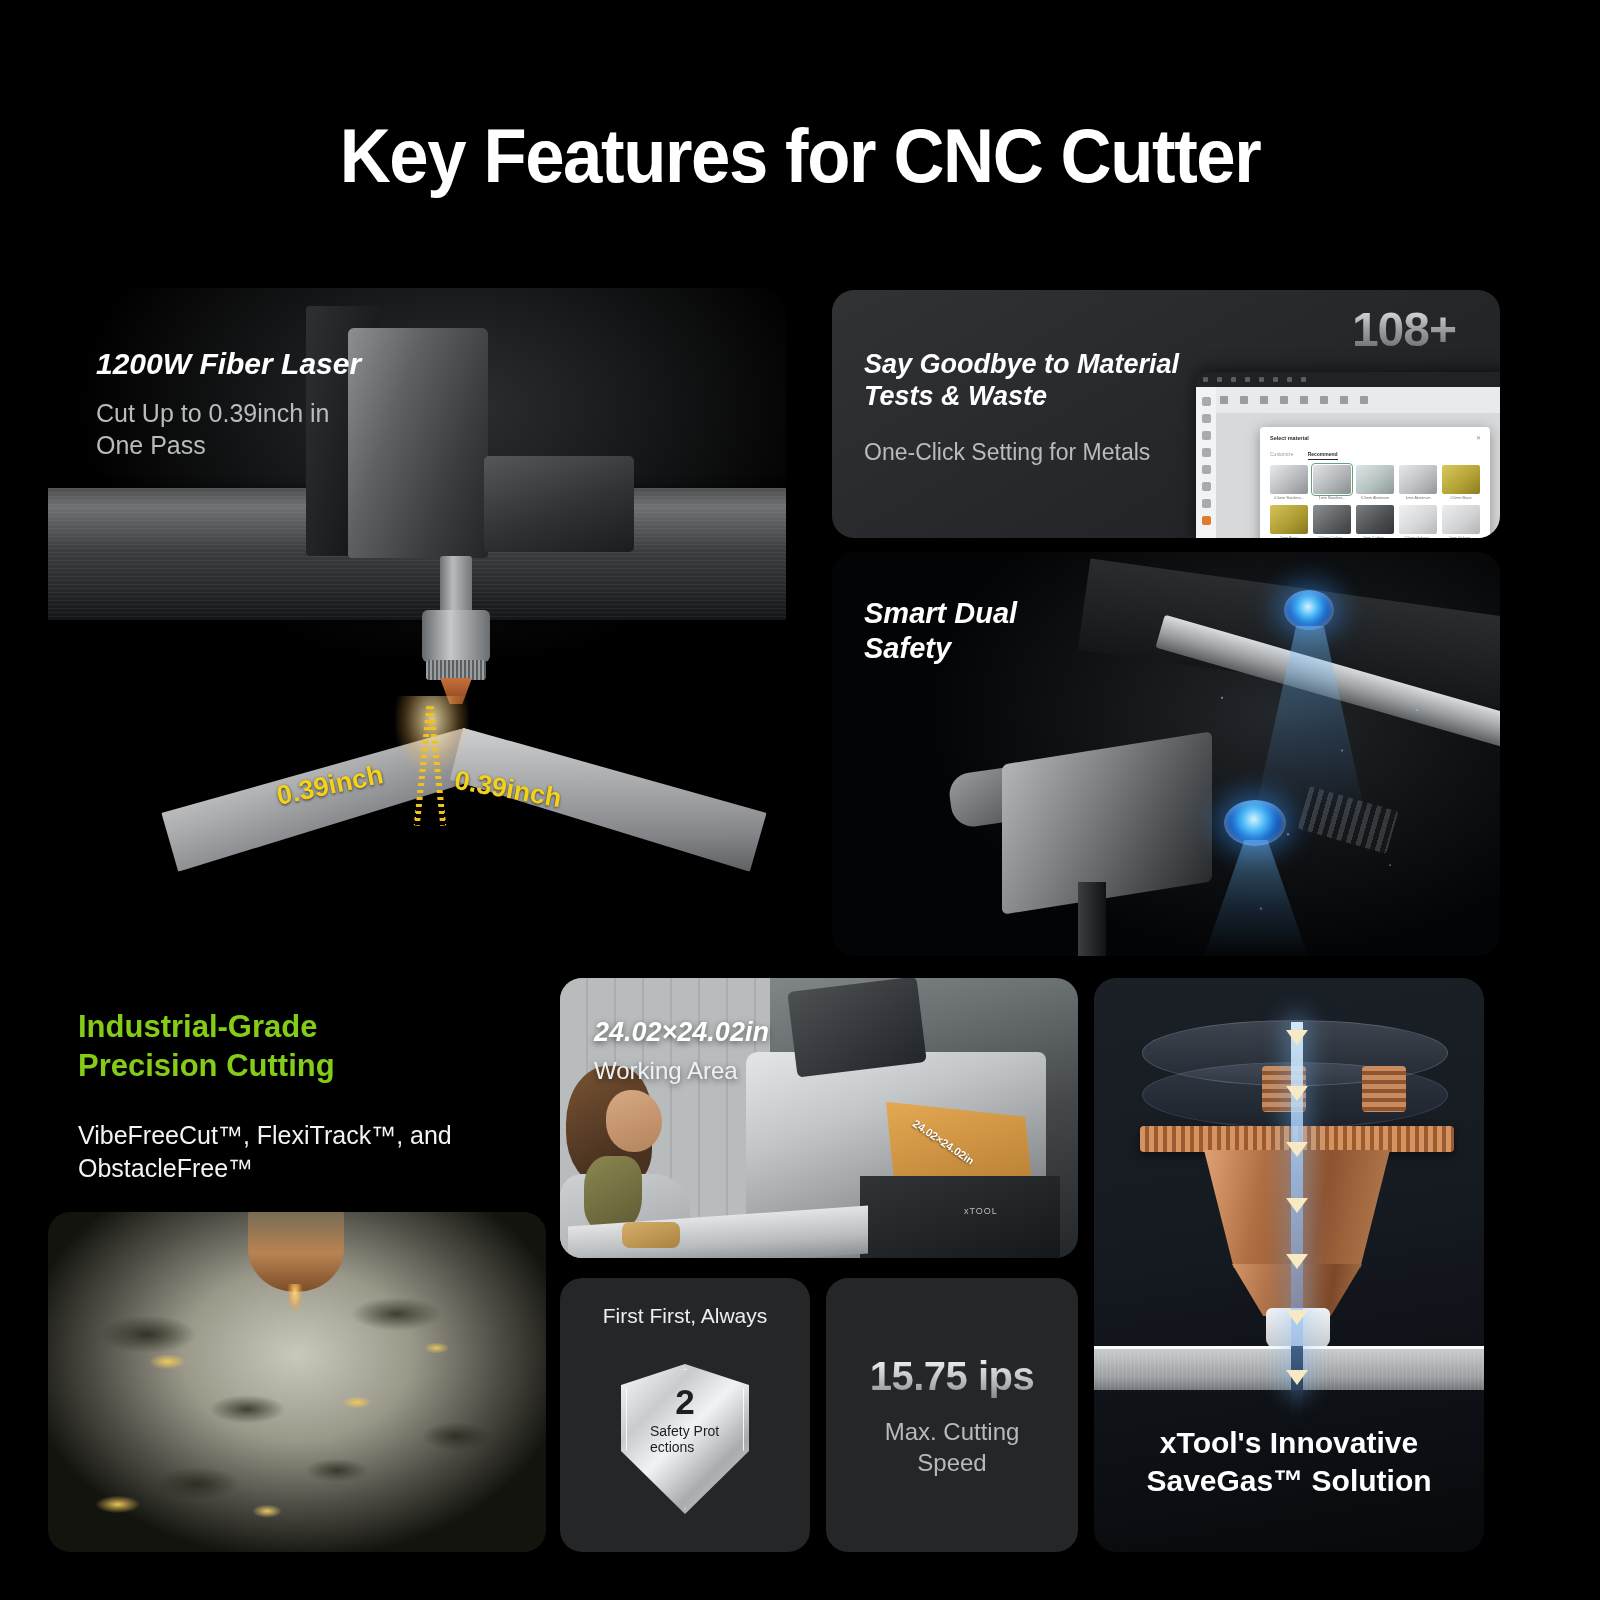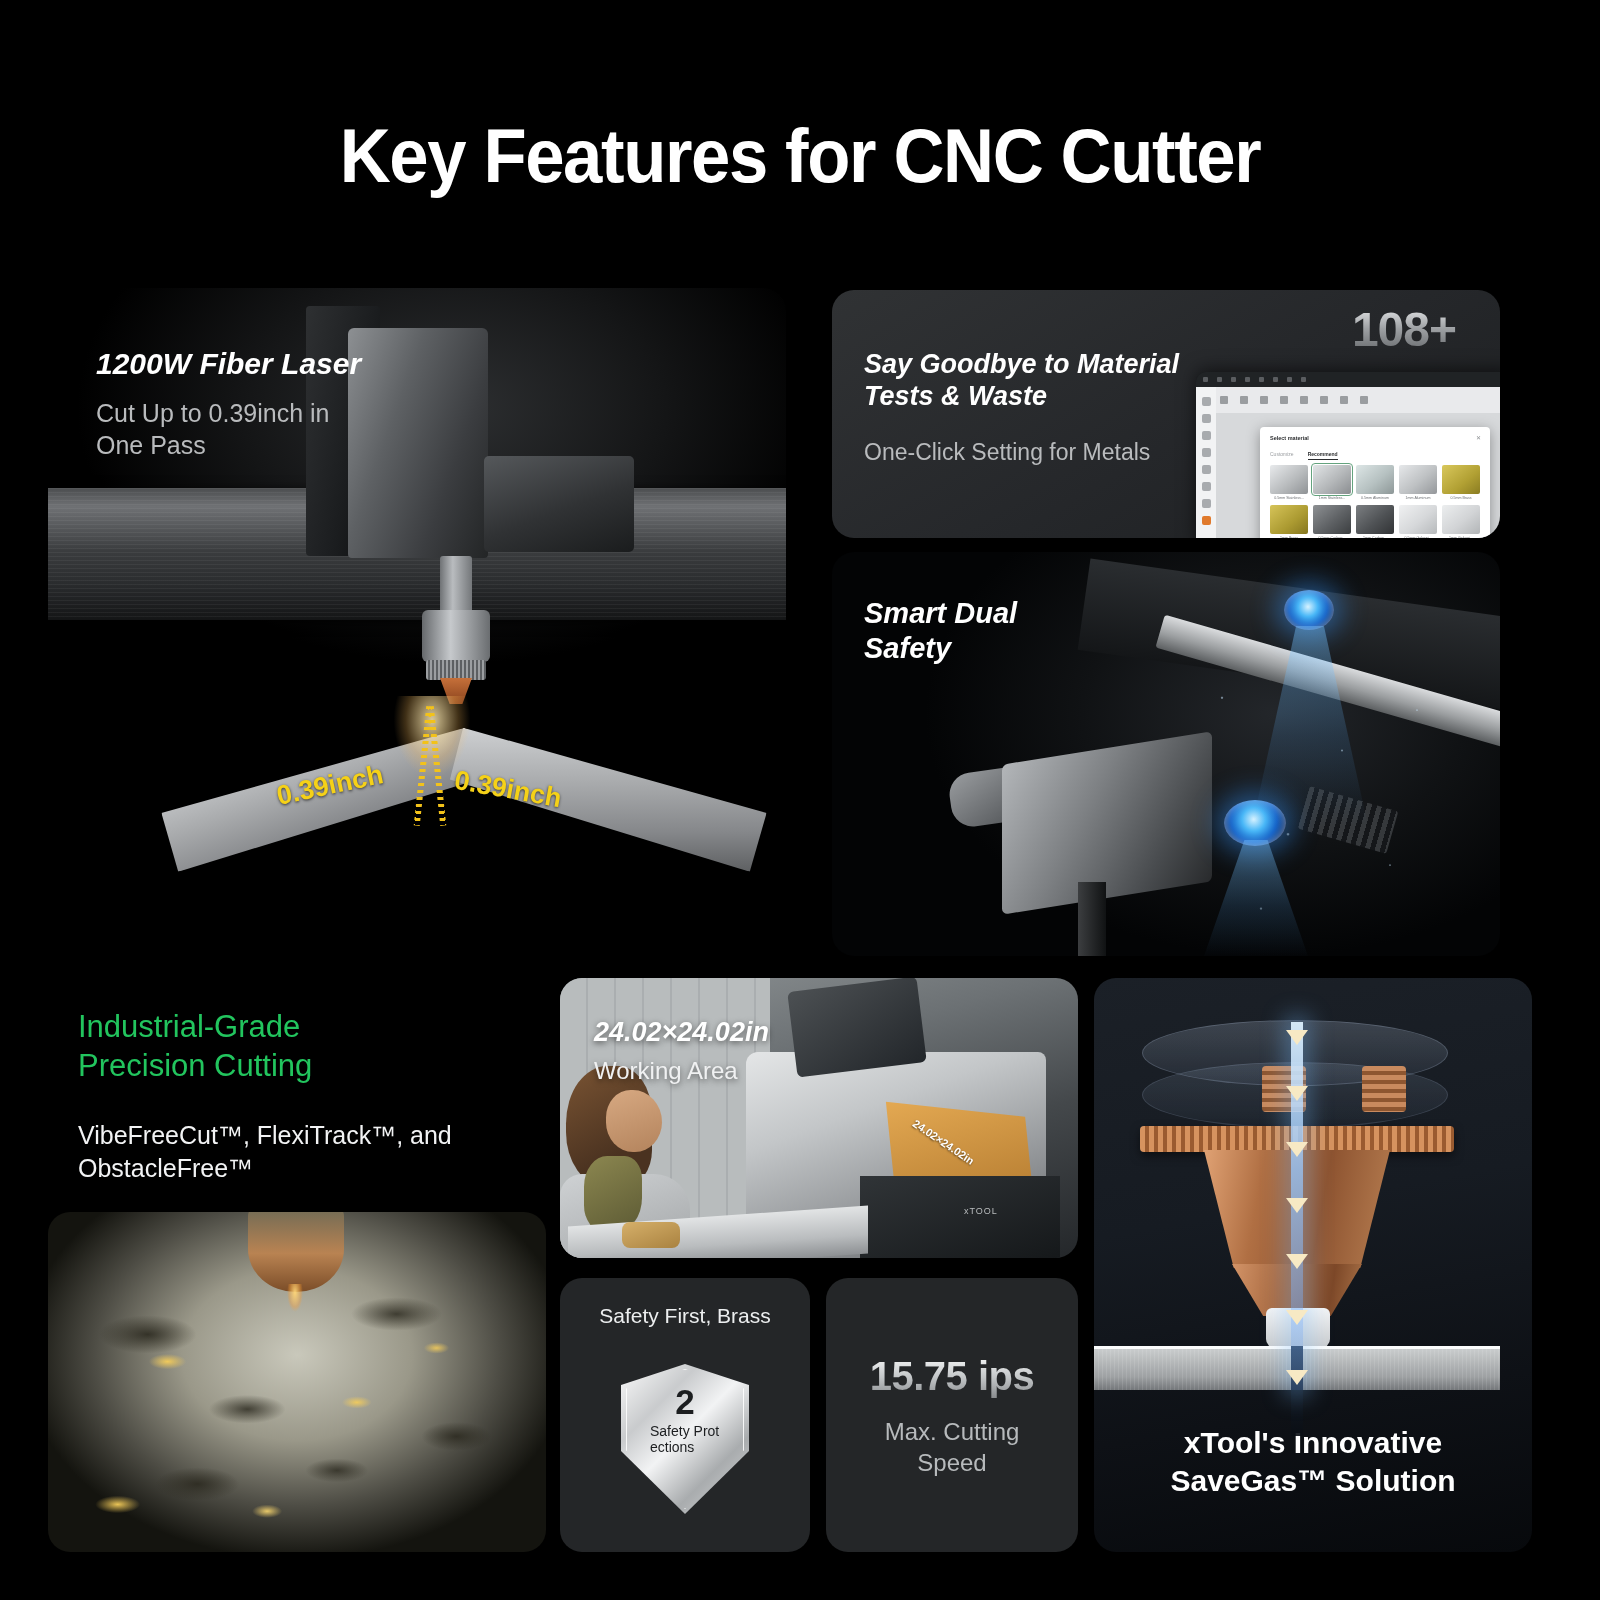--- a/index.html
+++ b/index.html
@@ -237,21 +237,21 @@
       radial-gradient(1.4px 1.4px at 60% 35%, rgba(200,230,255,.7), transparent),
       radial-gradient(1.8px 1.8px at 42% 62%, rgba(200,230,255,.65), transparent),
       radial-gradient(1.4px 1.4px at 76% 72%, rgba(200,230,255,.6), transparent),
       radial-gradient(1.6px 1.6px at 33% 86%, rgba(200,230,255,.55), transparent),
       radial-gradient(1.4px 1.4px at 85% 22%, rgba(200,230,255,.6), transparent);
     z-index: 3;
   }
 
   
   #precision-title { position:absolute; left: 78px; top: 1008px; font-size: 31px;
-    color:#22c55e; font-weight:400; line-height:1.25; white-space:pre-line; }
+    color:#84cc16; font-weight:700; line-height:1.25; white-space:pre-line; }
   #precision-sub { position:absolute; left: 78px; top: 1110px; font-size: 25px;
     color:#f2f3f4; font-weight:400; line-height:1.3; white-space:pre-line;margin-top:9px; }
   #card-filigree {
     left: 48px; top: 1212px; width: 498px; height: 340px;
     background:
       radial-gradient(ellipse 55% 60% at 50% 42%, #c9c8bb 0%, #9a9889 42%, #4e4d45 74%, #14140f 100%),
       #0c0c09;
   }
   .fil-swirls {
     position:absolute; inset:0;
@@ -392,21 +392,21 @@
     background: linear-gradient(180deg,#fafbfb 0%,#c3c6c8 52%,#85888b 100%);
     -webkit-background-clip:text; background-clip:text; color:transparent;
   }
   #speed-label {
     position:absolute; left:0; top:138px; width:100%; text-align:center;
     font-size:24px; color:#b7babc; line-height:1.3; white-space:pre-line;
   }
 
   
   #card-savegas {
-    left: 1094px; top: 978px; width: 438px; height: 574px;
+    left: 1094px; top: 978px; width: 390px; height: 574px;
     background: linear-gradient(170deg,#1b2027 0%,#161b22 40%,#0e1116 72%,#07090c 100%);
   }
   .sg-glassdisc {
     position:absolute; left:48px; top:42px; width:306px; height:66px;
     border-radius:50%;
     background: linear-gradient(180deg, rgba(190,205,225,.22), rgba(120,140,170,.10));
     border:1px solid rgba(190,210,235,.22);
   }
   .sg-glassdisc2 {
     position:absolute; left:48px; top:84px; width:306px; height:66px;
@@ -637,21 +637,21 @@
     <div class="wk-dark"></div>
     <div class="wk-brand">xTOOL</div>
     <div class="wk-sheet"></div>
     <div class="wk-glove"></div>
 
     <div class="overlay-title" id="working-title">24.02×24.02in</div>
     <div class="overlay-sub" id="working-sub">Working Area</div>
   </div>
 
   <div class="card" id="card-safety">
-    <div id="safety-title">Safety First, Brass</div>
+    <div id="safety-title">First First, Always</div>
     <div class="shield">
       <div class="shield-inner"></div>
       <div id="shield-num">2</div>
       <div id="shield-label">Safety Protections</div>
     </div>
   </div>
 
   <div class="card" id="card-speed">
     <div id="speed-value">15.75 ips</div>
     <div id="speed-label">Max. Cutting

